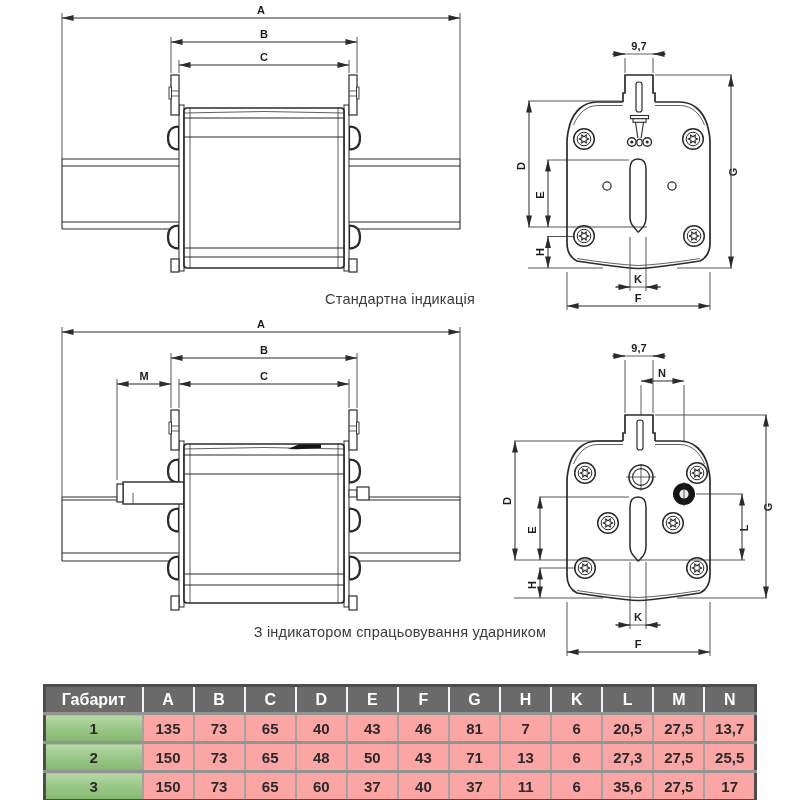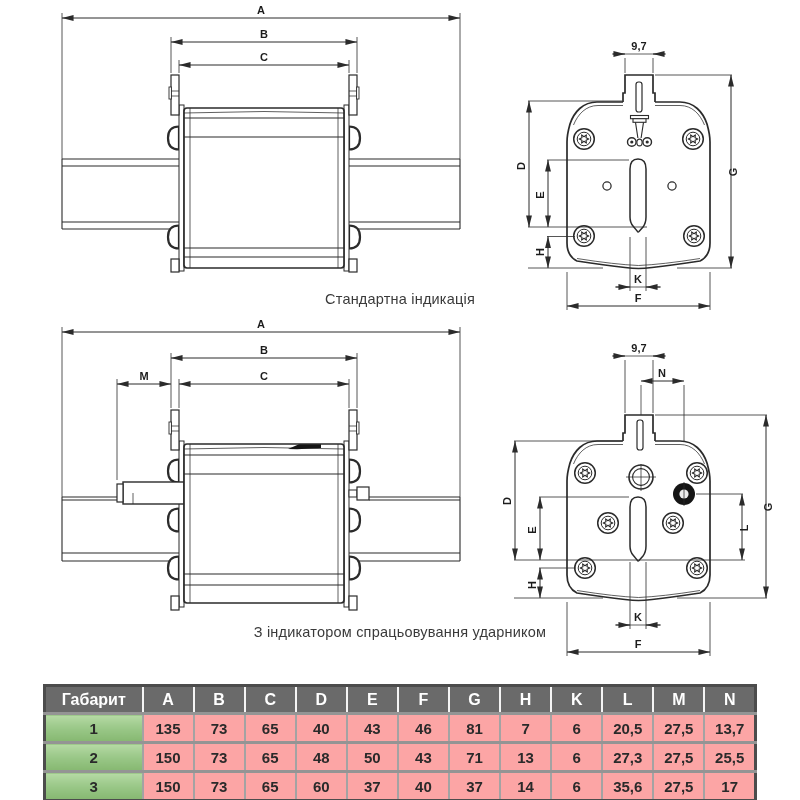--- a/index.html
+++ b/index.html
@@ -439,21 +439,21 @@
     </tr>
     <tr>
       <td class="g">3</td>
       <td>150</td>
       <td>73</td>
       <td>65</td>
       <td>60</td>
       <td>37</td>
       <td>40</td>
       <td>37</td>
-      <td>14</td>
+      <td>11</td>
       <td>6</td>
       <td>35,6</td>
       <td>27,5</td>
       <td>17</td>
     </tr>
   </tbody>
 </table>
 
 </div>
 

